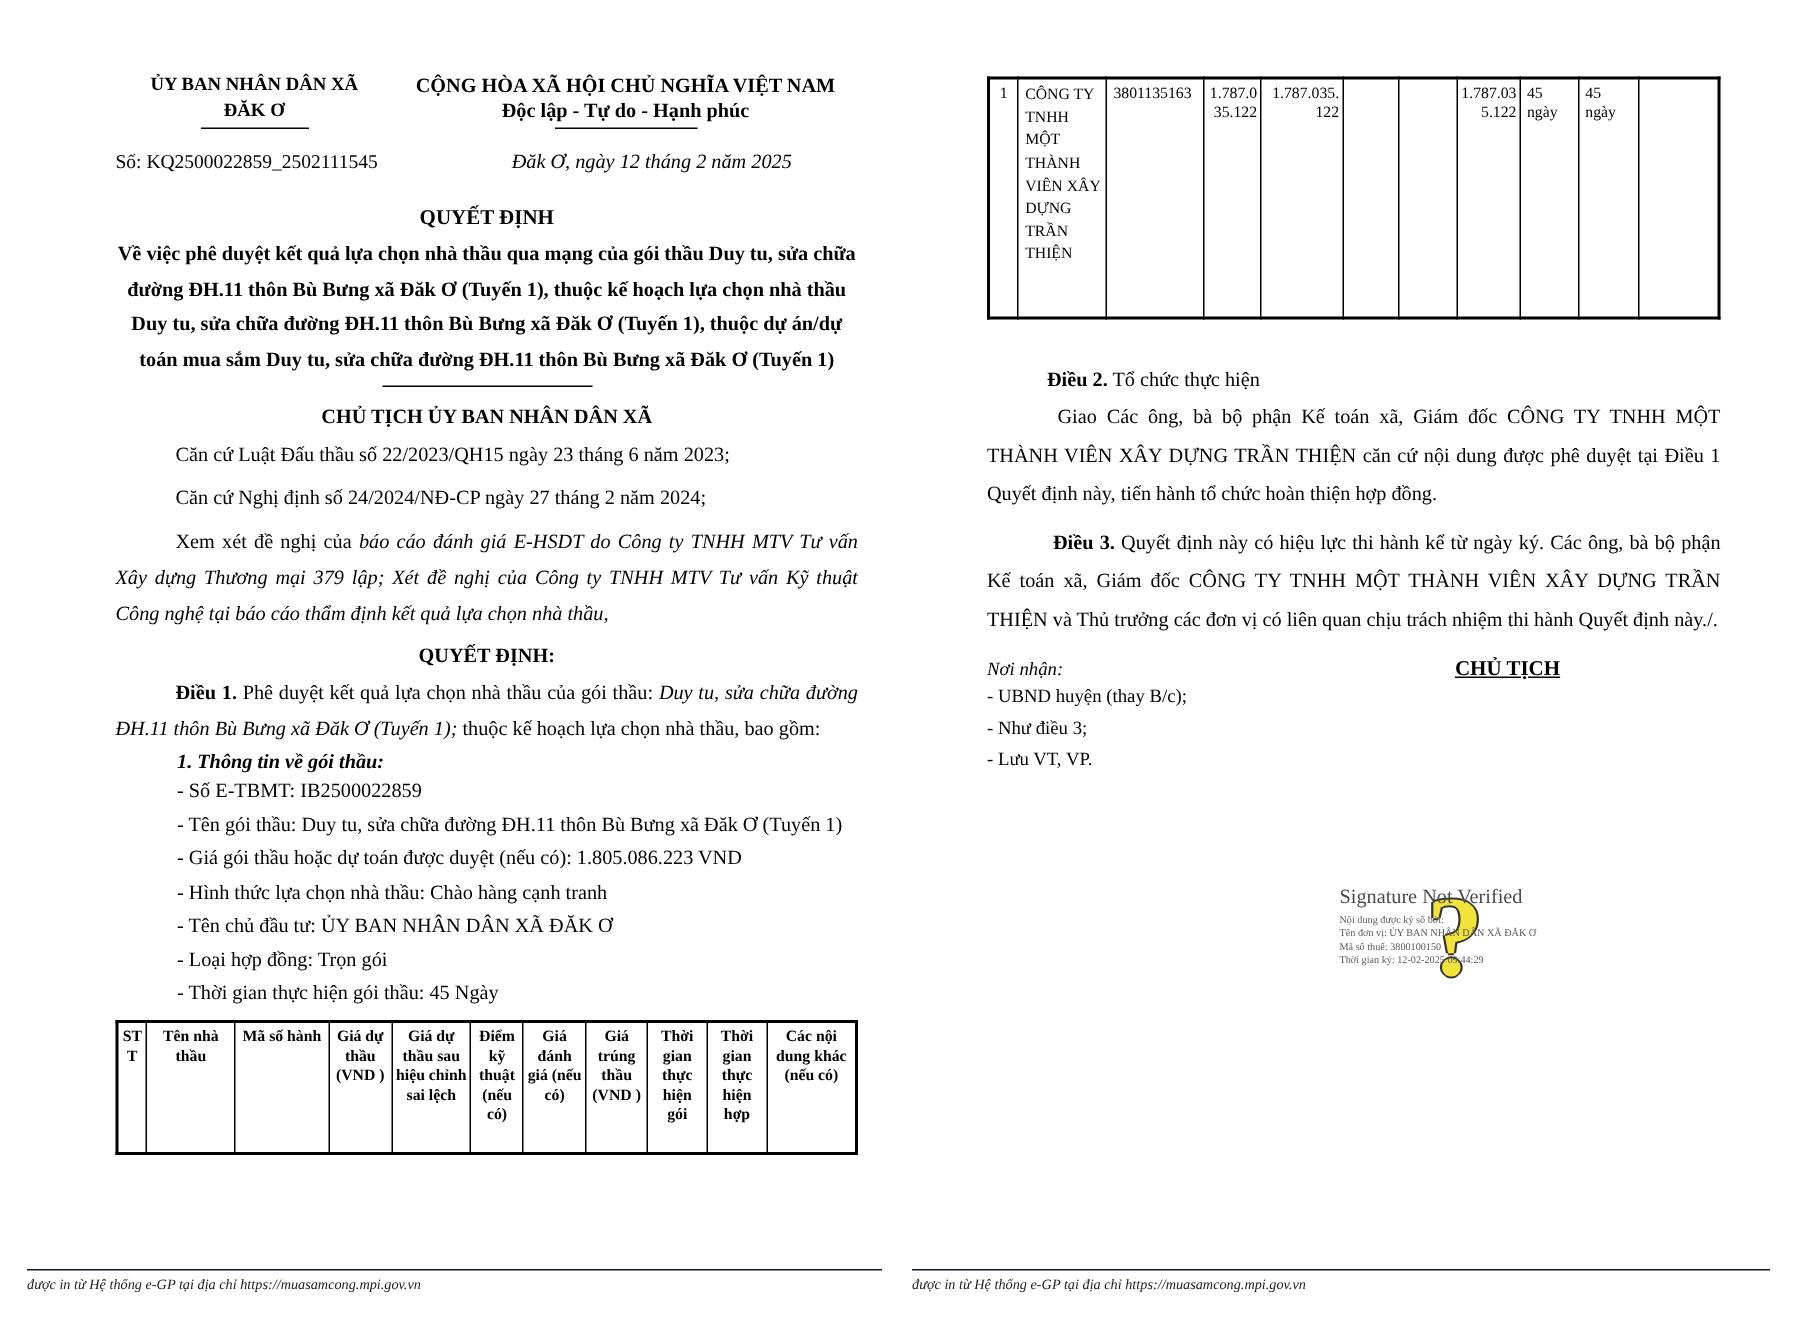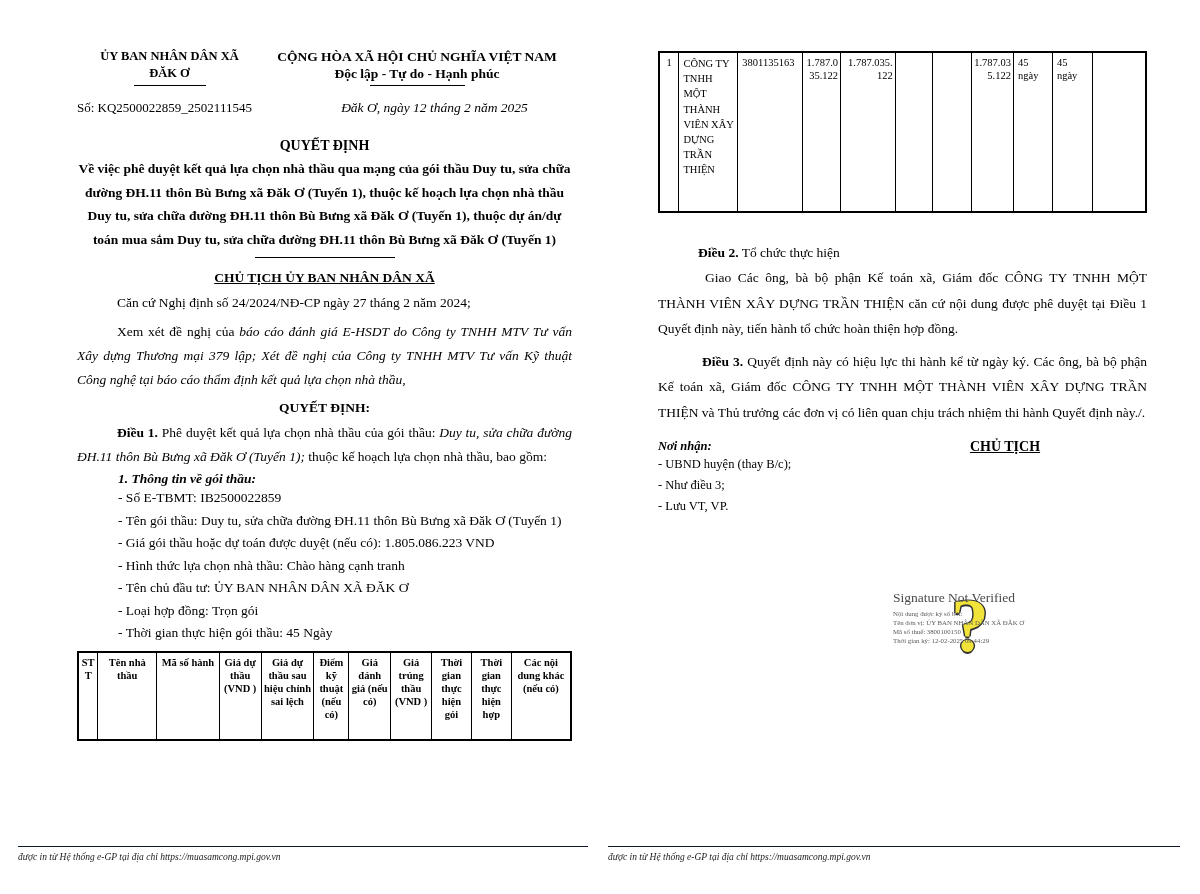--- a/index.html
+++ b/index.html
@@ -18,21 +18,21 @@
   .rule.w72 { width: 72px; }
   .rule.w95 { width: 95px; }
   .num-date-row { display: flex; margin-top: 14px; }
   .doc-number { width: 220px; font-size: 13px; text-align: left; }
   .issue-date { flex: 1; text-align: center; font-style: italic; font-size: 13.5px; font-family: Liberation Serif, serif; }
 
   .doc-title { text-align: center; font-weight: bold; font-size: 14px; margin-top: 22px; }
   .doc-subject { text-align: center; font-weight: bold; font-size: 13.5px; line-height: 23.5px; margin-top: 3px; }
   .subject-rule { width: 140px; border-top: 1px solid #000; margin: 6px auto 0; }
 
-  .authority { text-align: center; font-weight: bold; font-size: 13.5px; margin-top: 12px; text-decoration: underline; }
+  .authority { text-align: center; font-weight: bold; font-size: 13.5px; margin-top: 12px; }
   .para { font-size: 13.5px; line-height: 24px; text-align: justify; text-indent: 40px; margin-top: 5px; }
   .decision-heading { text-align: center; font-weight: bold; font-size: 13.5px; margin-top: 8px; }
   .article { font-size: 13.5px; line-height: 24px; text-align: justify; text-indent: 40px; margin-top: 5px; }
   .sec-head { font-size: 13.5px; font-weight: bold; font-style: italic; text-indent: 41px; margin-top: 2px; }
   .pkg-item { font-size: 13.5px; line-height: 22.5px; text-indent: 41px; }
 
   table { border-collapse: collapse; table-layout: fixed; margin-top: 6px; }
   table, td { border: 1px solid #000; }
   table { border-width: 2px; }
   td { vertical-align: top; text-align: center; font-size: 10.5px; line-height: 13px; padding: 3px 2px; overflow: hidden; }
@@ -40,21 +40,21 @@
   td.stt { word-break: break-all; }
   td.num { text-align: right; word-break: break-all; }
   td.co { text-align: left; line-height: 15.2px; padding-left: 4px; }
   td.lft { text-align: left; padding-left: 4px; }
   #t1 td { height: 88px; }
   .t2-hd td { height: 100px; }
   .t2-data td { height: 160px; }
 
   .sign-row { display: flex; margin-top: 14px; }
   .recipients { width: 205px; }
-  .recipients-label { font-size: 12.5px; font-weight: bold; font-style: italic; }
+  .recipients-label { font-size: 12.5px; font-weight: normal; font-style: italic; }
   .recipient-item { font-size: 12.5px; line-height: 21px; }
   .signer { flex: 1; text-align: center; text-decoration: underline; }
   .signer-title { font-weight: bold; font-size: 14px; }
 
   .sig-block { position: absolute; left: 293px; top: 590px; width: 265px; }
   .sig-qmark { position: absolute; left: 58px; top: -8px; font-size: 76px; font-weight: bold; color: #f2e33b; z-index: 0;
                text-shadow: -1.5px 0 #333, 0 1.5px #333, 1.5px 0 #333, 0 -1.5px #333; }
   .sig-status { position: relative; z-index: 1; font-size: 13.5px; color: #4a4a4a; }
   .sig-details { position: relative; z-index: 1; margin-top: 3px; }
   .sig-details div { font-size: 6.8px; line-height: 9px; color: #5a5a5a; }
@@ -88,20 +88,21 @@
       <div class="doc-number">Số: KQ2500022859_2502111545</div>
       <div class="issue-date">Đăk Ơ, ngày 12 tháng 2 năm 2025</div>
     </div>
 
     <div class="doc-title">QUYẾT ĐỊNH</div>
     <div class="doc-subject">Về việc phê duyệt kết quả lựa chọn nhà thầu qua mạng của gói thầu Duy tu, sửa chữa đường ĐH.11 thôn Bù Bưng xã Đăk Ơ (Tuyến 1), thuộc kế hoạch lựa chọn nhà thầu Duy tu, sửa chữa đường ĐH.11 thôn Bù Bưng xã Đăk Ơ (Tuyến 1), thuộc dự án/dự toán mua sắm Duy tu, sửa chữa đường ĐH.11 thôn Bù Bưng xã Đăk Ơ (Tuyến 1)</div>
     <div class="subject-rule"></div>
 
     <div class="authority">CHỦ TỊCH ỦY BAN NHÂN DÂN XÃ</div>
 
+    <p class="para">Căn cứ Luật Đấu thầu số 22/2023/QH15 ngày 23 tháng 6 năm 2023;</p>
     <p class="para">Căn cứ Nghị định số 24/2024/NĐ-CP ngày 27 tháng 2 năm 2024;</p>
     <p class="para"><span>Xem xét đề nghị của </span><i>báo cáo đánh giá E-HSDT do Công ty TNHH MTV Tư vấn Xây dựng Thương mại 379 lập; Xét đề nghị của Công ty TNHH MTV Tư vấn Kỹ thuật Công nghệ tại báo cáo thẩm định kết quả lựa chọn nhà thầu,</i></p>
 
     <div class="decision-heading">QUYẾT ĐỊNH:</div>
 
     <p class="article"><b>Điều 1.</b><span> Phê duyệt kết quả lựa chọn nhà thầu của gói thầu: </span><i>Duy tu, sửa chữa đường ĐH.11 thôn Bù Bưng xã Đăk Ơ (Tuyến 1);</i><span> thuộc kế hoạch lựa chọn nhà thầu, bao gồm:</span></p>
 
     <div class="sec-head">1. Thông tin về gói thầu:</div>
     <div>
       <div class="pkg-item">- Số E-TBMT: IB2500022859</div>

